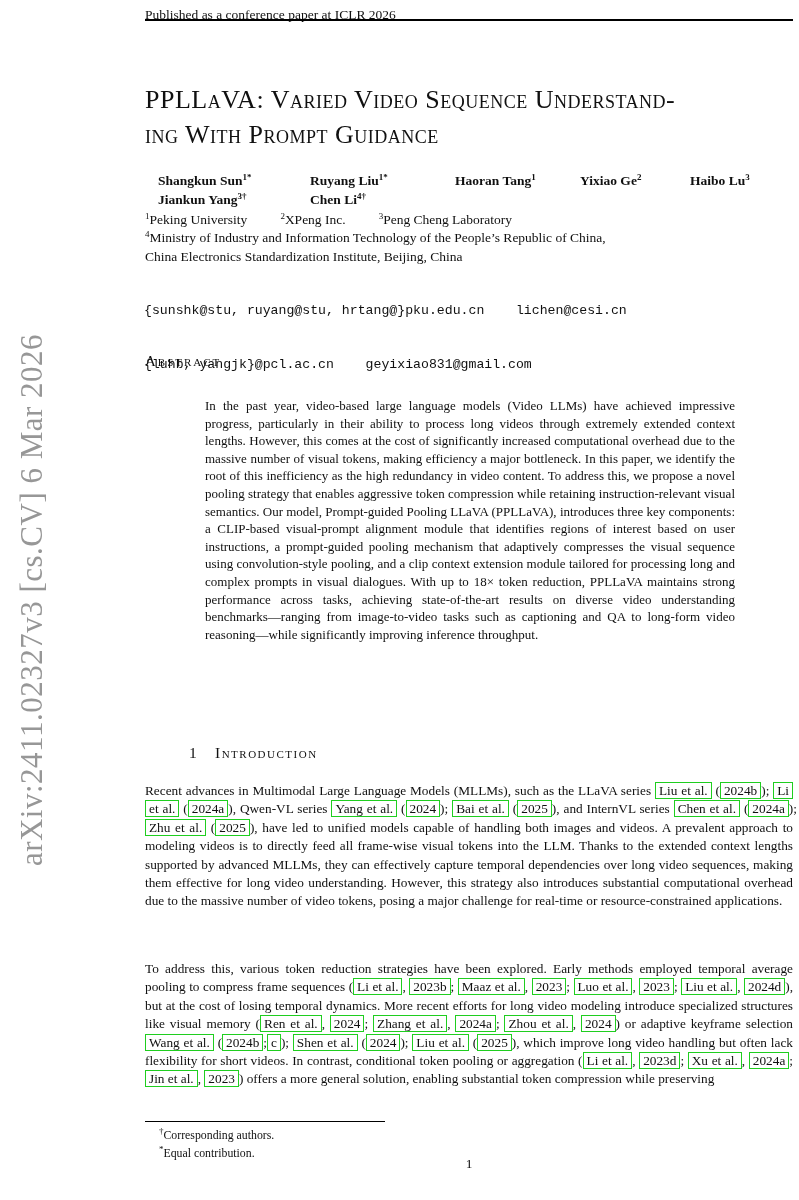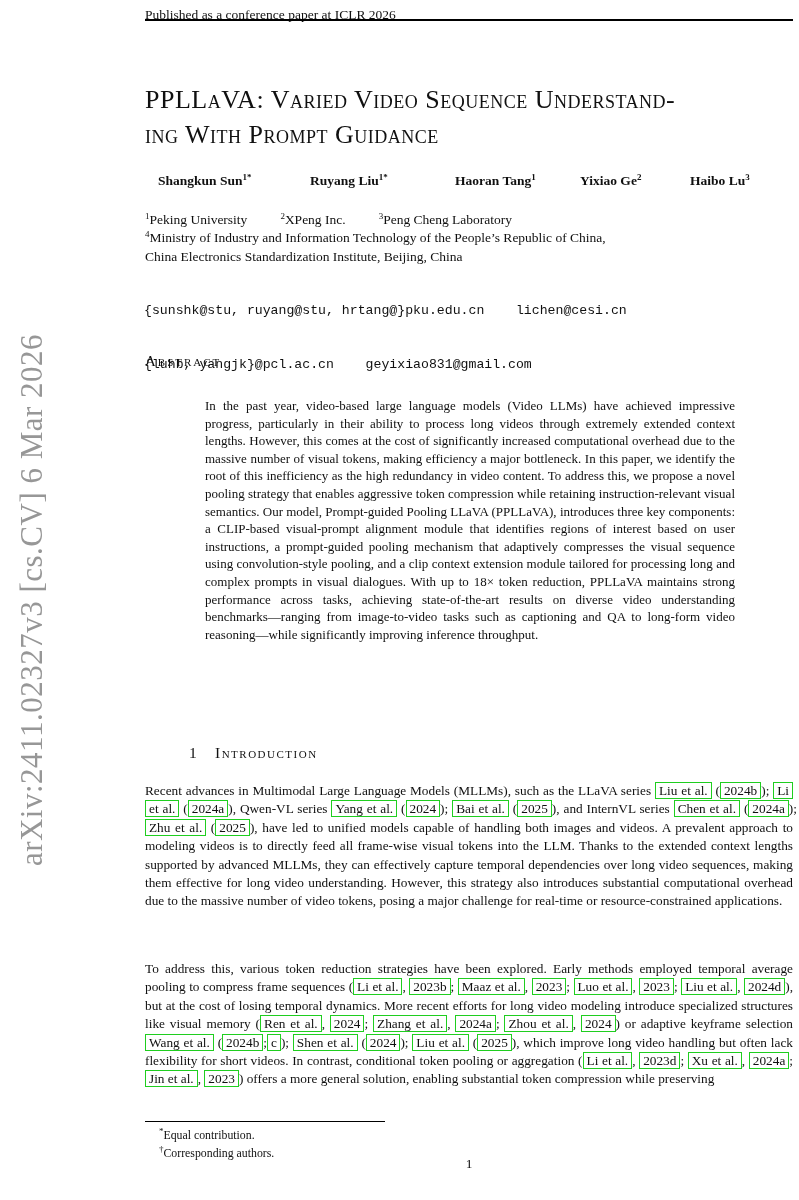--- a/index.html
+++ b/index.html
@@ -126,20 +126,21 @@
 
 <div class="arxiv-strip">arXiv:2411.02327v3  [cs.CV]  6 Mar 2026</div>
 
 <div class="header-text">Published as a conference paper at ICLR 2026</div>
 <div class="header-rule"></div>
 
 <h1 class="title"><span>PPLLaVA: Varied Video Sequence Understand-</span><br><span>ing With Prompt Guidance</span></h1>
 
 <div class="authors" id="authors">
     <div class="author-row"><span class="author">Shangkun Sun<sup>1*</sup></span><span class="author">Ruyang Liu<sup>1*</sup></span><span class="author">Haoran Tang<sup>1</sup></span><span class="author">Yixiao Ge<sup>2</sup></span><span class="author">Haibo Lu<sup>3</sup></span></div>
+    <div class="author-row"><span class="author">Jiankun Yang<sup>3†</sup></span><span class="author">Chen Li<sup>4†</sup></span></div>
   </div>
 
 <div class="affils">
   <div id="affil-line1"><span class="affil-item"><sup>1</sup>Peking University</span><span class="affil-item"><sup>2</sup>XPeng Inc.</span><span class="affil-item"><sup>3</sup>Peng Cheng Laboratory</span></div>
   <div id="affil-line2"><span class="affil-item-wide"><sup>4</sup>Ministry of Industry and Information Technology of the People’s Republic of China,</span></div>
   <div>China Electronics Standardization Institute, Beijing, China</div>
 </div>
 
 <div class="emails">
   <div>{sunshk@stu, ruyang@stu, hrtang@}pku.edu.cn    lichen@cesi.cn</div>
@@ -149,17 +150,17 @@
 <div class="abstract-head">Abstract</div>
 <p class="abstract-body">In the past year, video-based large language models (Video LLMs) have achieved impressive progress, particularly in their ability to process long videos through extremely extended context lengths. However, this comes at the cost of significantly increased computational overhead due to the massive number of visual tokens, making efficiency a major bottleneck. In this paper, we identify the root of this inefficiency as the high redundancy in video content. To address this, we propose a novel pooling strategy that enables aggressive token compression while retaining instruction-relevant visual semantics. Our model, Prompt-guided Pooling LLaVA (PPLLaVA), introduces three key components: a CLIP-based visual-prompt alignment module that identifies regions of interest based on user instructions, a prompt-guided pooling mechanism that adaptively compresses the visual sequence using convolution-style pooling, and a clip context extension module tailored for processing long and complex prompts in visual dialogues. With up to 18× token reduction, PPLLaVA maintains strong performance across tasks, achieving state-of-the-art results on diverse video understanding benchmarks—ranging from image-to-video tasks such as captioning and QA to long-form video reasoning—while significantly improving inference throughput.</p>
 
 <div class="section-head"><span class="section-num">1</span><span class="section-title">Introduction</span></div>
 
 <p class="body-par" id="para1">Recent advances in Multimodal Large Language Models (MLLMs), such as the LLaVA series <span class="cite">Liu et al.</span> (<span class="cite">2024b</span>); <span class="cite">Li et al.</span> (<span class="cite">2024a</span>), Qwen-VL series <span class="cite">Yang et al.</span> (<span class="cite">2024</span>); <span class="cite">Bai et al.</span> (<span class="cite">2025</span>), and InternVL series <span class="cite">Chen et al.</span> (<span class="cite">2024a</span>); <span class="cite">Zhu et al.</span> (<span class="cite">2025</span>), have led to unified models capable of handling both images and videos. A prevalent approach to modeling videos is to directly feed all frame-wise visual tokens into the LLM. Thanks to the extended context lengths supported by advanced MLLMs, they can effectively capture temporal dependencies over long video sequences, making them effective for long video understanding. However, this strategy also introduces substantial computational overhead due to the massive number of video tokens, posing a major challenge for real-time or resource-constrained applications.</p>
 <p class="body-par" id="para2">To address this, various token reduction strategies have been explored.  Early methods employed temporal average pooling to compress frame sequences (<span class="cite">Li et al.</span>, <span class="cite">2023b</span>; <span class="cite">Maaz et al.</span>, <span class="cite">2023</span>; <span class="cite">Luo et al.</span>, <span class="cite">2023</span>; <span class="cite">Liu et al.</span>, <span class="cite">2024d</span>), but at the cost of losing temporal dynamics. More recent efforts for long video modeling introduce specialized structures like visual memory (<span class="cite">Ren et al.</span>, <span class="cite">2024</span>; <span class="cite">Zhang et al.</span>, <span class="cite">2024a</span>; <span class="cite">Zhou et al.</span>, <span class="cite">2024</span>) or adaptive keyframe selection <span class="cite">Wang et al.</span> (<span class="cite">2024b</span>;<span class="cite">c</span>); <span class="cite">Shen et al.</span> (<span class="cite">2024</span>); <span class="cite">Liu et al.</span> (<span class="cite">2025</span>), which improve long video handling but often lack flexibility for short videos. In contrast, conditional token pooling or aggregation (<span class="cite">Li et al.</span>, <span class="cite">2023d</span>; <span class="cite">Xu et al.</span>, <span class="cite">2024a</span>; <span class="cite">Jin et al.</span>, <span class="cite">2023</span>) offers a more general solution, enabling substantial token compression while preserving</p>
 
 <div class="footnote-rule"></div>
 <div class="footnotes" id="footnotes">
+    <div class="footnote"><sup>†</sup>Corresponding authors.</div>
     <div class="footnote"><sup>*</sup>Equal contribution.</div>
-    <div class="footnote"><sup>†</sup>Corresponding authors.</div>
   </div>
 
 <div class="pageno">1</div>
 
 </body></html>

